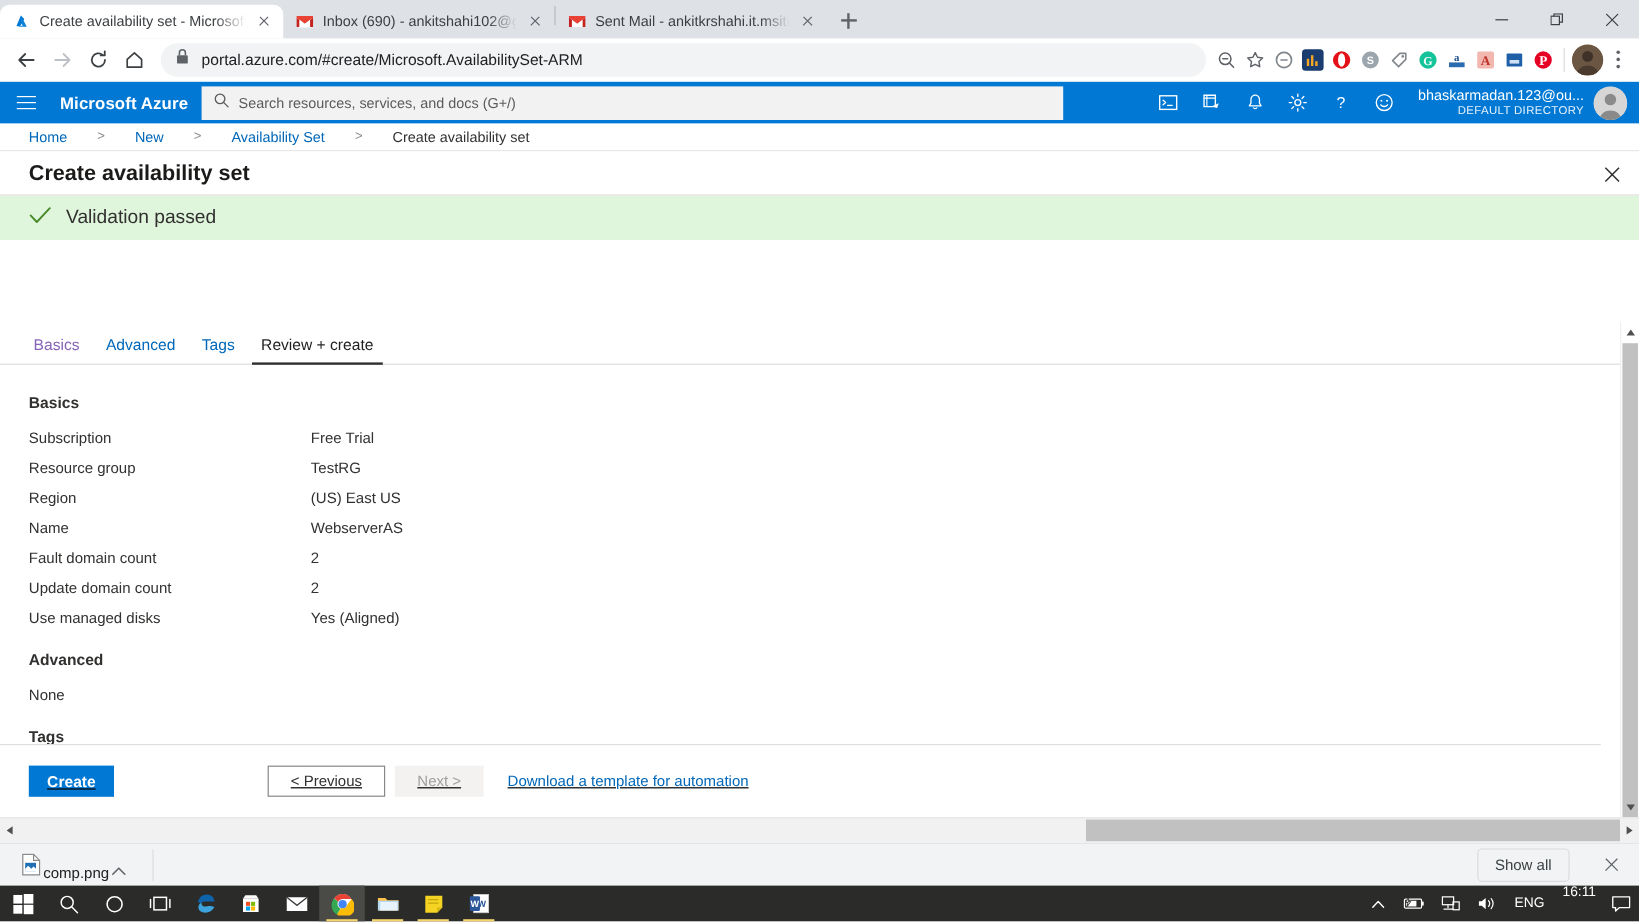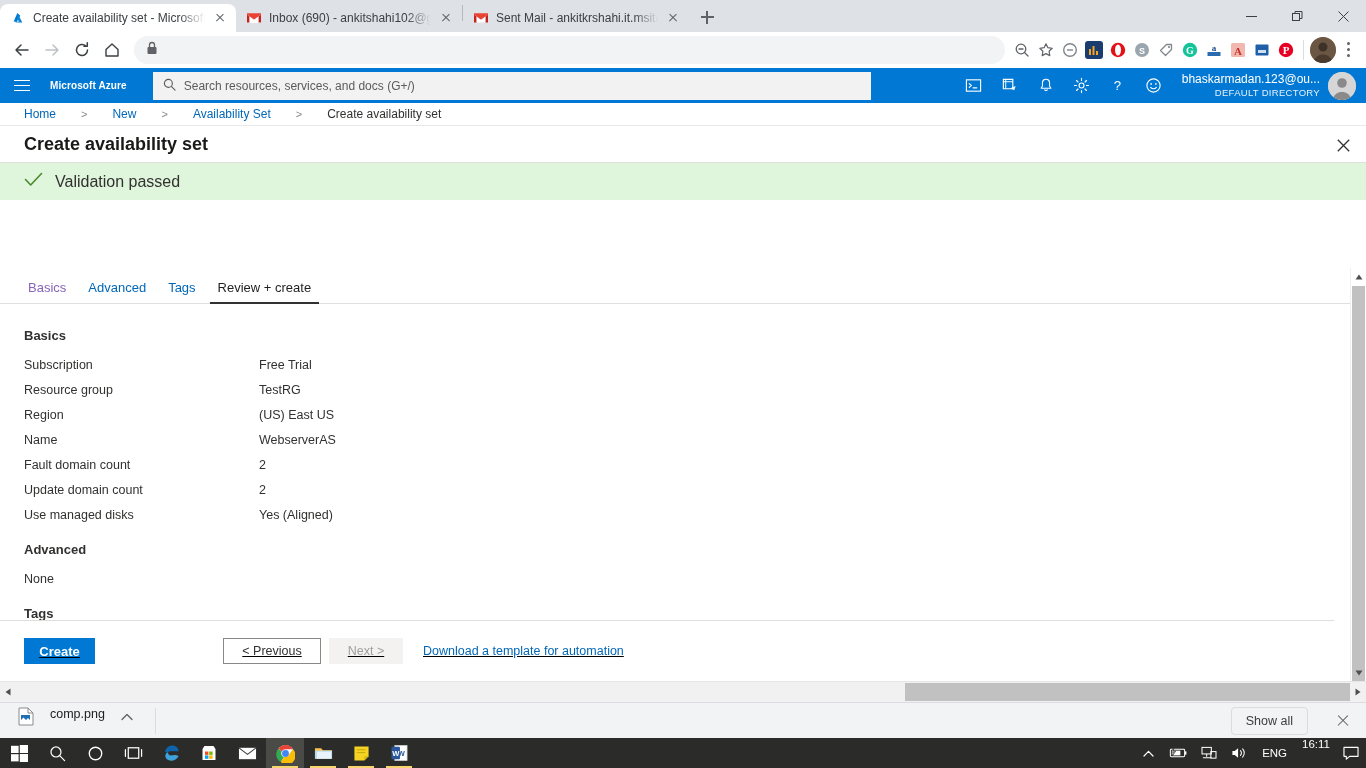--- a/index.html
+++ b/index.html
@@ -76,21 +76,21 @@
 
   
   .page { flex: 1; position: relative; overflow: hidden; background: #fff; }
 
   
   .az-top {
     height: 35px; background: #0078d4; display: flex; align-items: center; color: #fff;
   }
   .az-hamburger { width: 44px; height: 35px; display: flex; align-items: center; justify-content: center; }
   .az-hamburger span { display: block; width: 16px; height: 1.6px; background: #fff; box-shadow: 0 -5px 0 #fff, 0 5px 0 #fff; }
-  .az-brand { font-size: 10px; font-weight: bold; padding: 0 26px 0 6px; letter-spacing: .1px; }
+  .az-brand { font-size: 14px; font-weight: bold; padding: 0 11px 0 6px; letter-spacing: .1px; }
   .az-search {
     width: 718px; height: 28px; background: #f2f2f2; display: flex; align-items: center;
     gap: 8px; padding: 0 10px; color: #555;
   }
   .az-search .ph { font-size: 12px; color: #5b5b5b; }
   .az-top-right { margin-left: auto; display: flex; align-items: center; height: 35px; }
   .az-icon { width: 36px; height: 35px; display: flex; align-items: center; justify-content: center; }
   .az-account { text-align: right; padding: 0 8px 0 10px; line-height: 1.25; }
   .az-account .em { font-size: 12px; }
   .az-account .dir { font-size: 9.5px; letter-spacing: .3px; color: #e6f2fb; }
@@ -166,21 +166,21 @@
              background: #f1f1f1; border-top: 1px solid #e6e6e6; }
   .hs-arrow { position: absolute; top: 0; width: 16px; height: 20px; display: flex;
               align-items: center; justify-content: center; }
   .hs-thumb { position: absolute; top: 1px; height: 18px; left: 905px; width: 445px; background: #c1c1c1; }
 
   
   .dlbar {
     flex: 0 0 36px; height: 36px; background: #f1f3f4; border-top: 1px solid #dadce0;
     display: flex; align-items: center; padding: 0 12px;
   }
-  .dlitem { display: flex; align-items: flex-start; gap: 16px; height: 28px;
+  .dlitem { display: flex; align-items: flex-end; gap: 2px; height: 28px;
             padding: 0 8px 0 6px; }
   .dlitem .fname { font-size: 12.5px; color: #202124; }
   .dl-sep { width: 1px; height: 26px; background: #dadce0; margin-left: 14px; }
   .dl-right { margin-left: auto; display: flex; align-items: center; gap: 24px; }
   .showall {
     border: 1px solid #dadce0; background: #f1f3f4; border-radius: 4px;
     font-size: 12.5px; color: #3c4043; height: 28px; padding: 0 14px; cursor: pointer;
     font-family: inherit;
   }
   .dl-close { width: 22px; height: 22px; position: relative; }
@@ -299,20 +299,21 @@
         </svg>
     </div>
 
     <div class="omnibox">
       <span>
         <svg width="12" height="14" viewBox="0 0 12 14">
             <rect x="1.5" y="6" width="9" height="7" rx="1" fill="#5f6368"></rect>
             <path d="M3.5 6V4a2.5 2.5 0 0 1 5 0v2" fill="none" stroke="#5f6368" stroke-width="1.3"></path>
           </svg>
       </span>
+      <span class="url">portal.azure.com/#create/Microsoft.AvailabilitySet-ARM</span>
     </div>
 
     <div class="exticons">
       <div class="exticon">
         <svg width="16" height="16" viewBox="0 0 16 16">
             <circle cx="7" cy="7" r="4.8" fill="none" stroke="#5f6368" stroke-width="1.3"></circle>
             <path d="M5 7h4M10.5 10.5L14 14" stroke="#5f6368" stroke-width="1.3" stroke-linecap="round"></path>
           </svg>
       </div>
       <div class="exticon">

